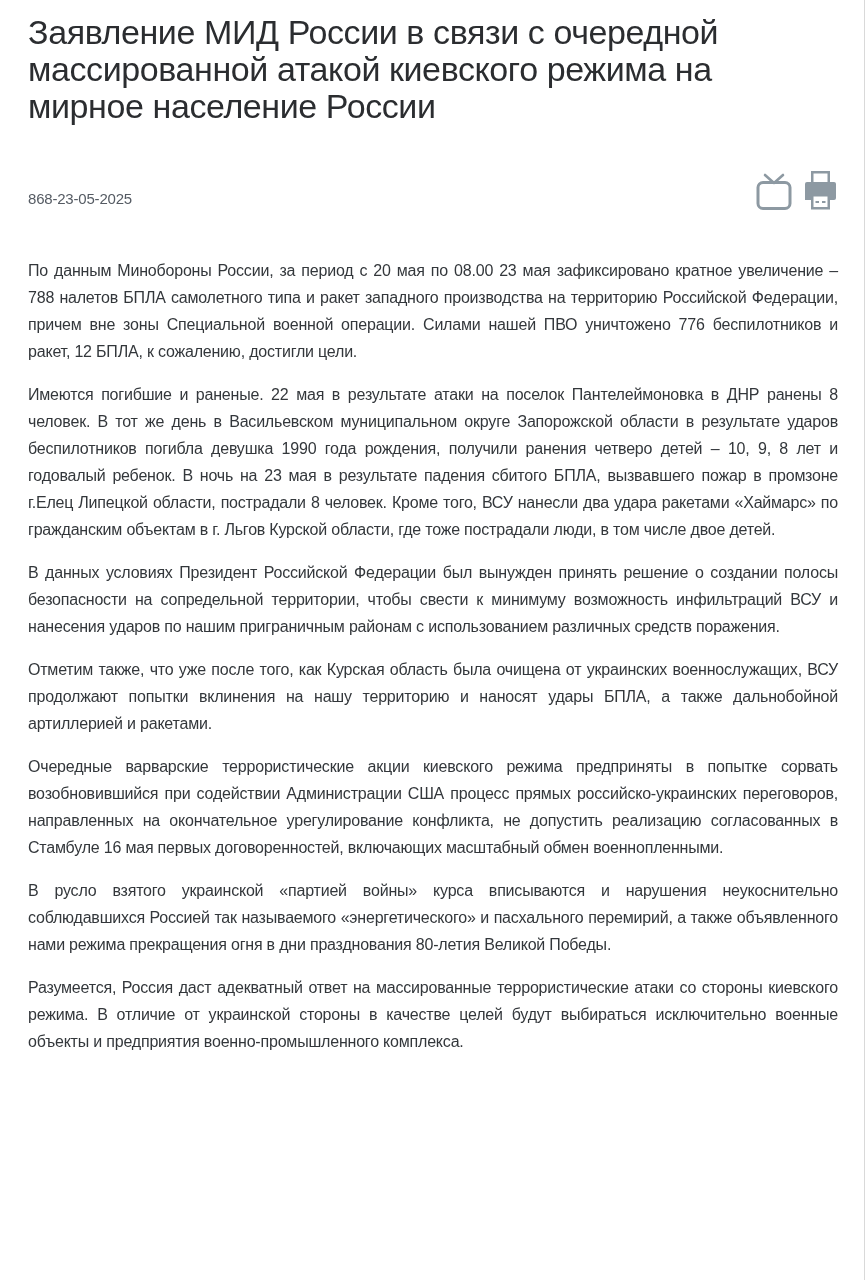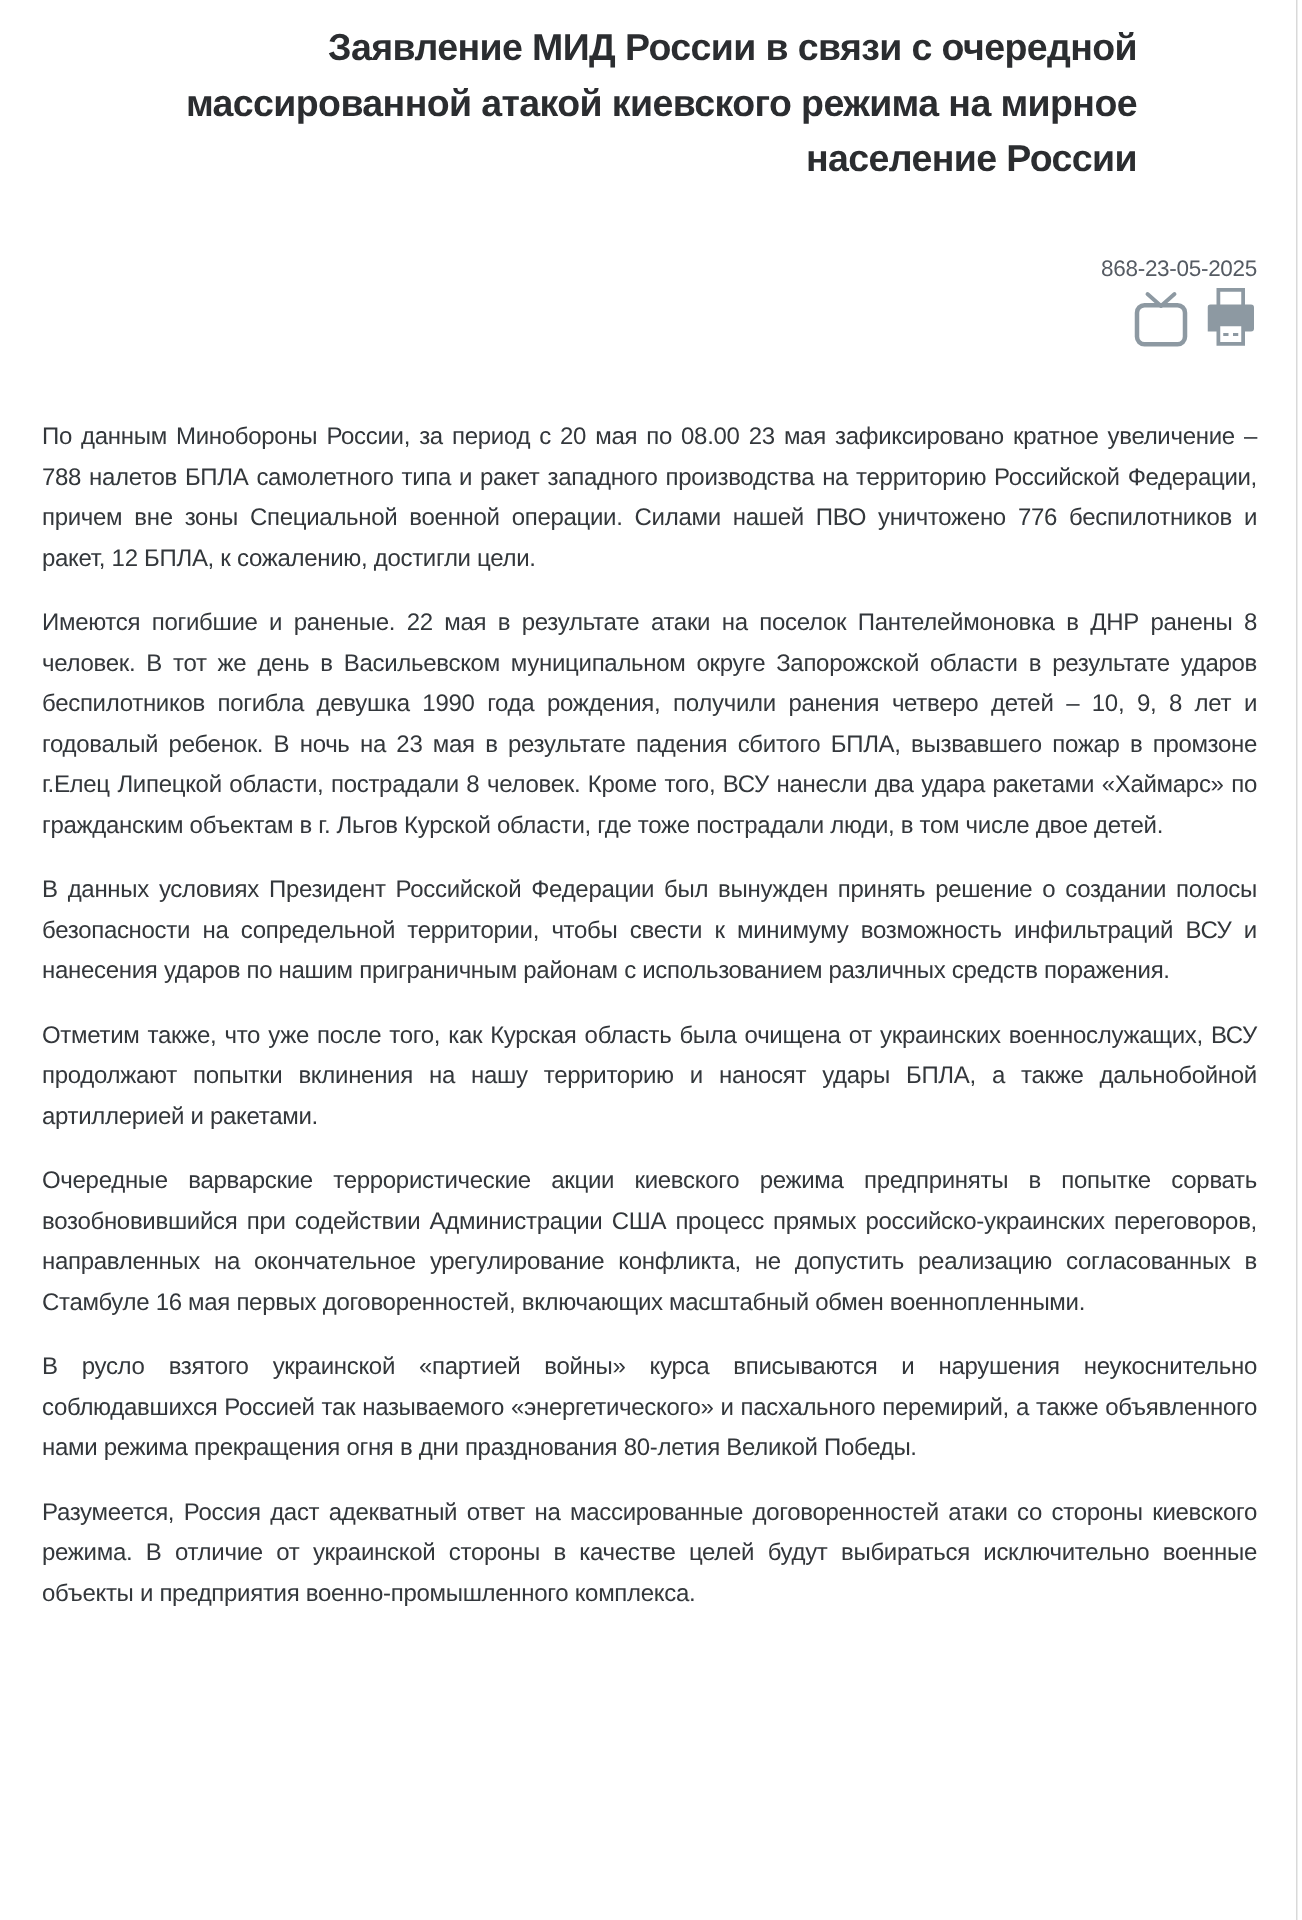--- a/index.html
+++ b/index.html
@@ -25,33 +25,31 @@
   .right-border {
     position: absolute;
     top: 0;
     bottom: 0;
     right: 3px;
     width: 1px;
     background: var(--border-color);
   }
   .title {
     max-width: 730px;
-    font-size: 25px;
+    font-size: 34px;
     line-height: 37px;
-    font-weight: 700;
+    font-weight: 400;
     letter-spacing: -0.4px;
     color: var(--title-color);
-    text-align: right;
   }
   .meta-row {
     margin-top: 46px;
     display: flex;
     justify-content: space-between;
     align-items: flex-end;
-    flex-direction: column;
   }
   .doc-number {
     font-size: 15px;
     letter-spacing: -0.2px;
     color: var(--meta-color);
     padding-bottom: 4px;
   }
   .icon-group {
     display: flex;
     align-items: flex-end;
@@ -107,15 +105,15 @@
     </div>
   </div>
 
   <div class="article-body">
     <p>По данным Минобороны России, за период с 20 мая по 08.00 23 мая зафиксировано кратное увеличение – 788 налетов БПЛА самолетного типа и ракет западного производства на территорию Российской Федерации, причем вне зоны Специальной военной операции. Силами нашей ПВО уничтожено 776 беспилотников и ракет, 12 БПЛА, к сожалению, достигли цели.</p>
     <p>Имеются погибшие и раненые. 22 мая в результате атаки на поселок Пантелеймоновка в ДНР ранены 8 человек. В тот же день в Васильевском муниципальном округе Запорожской области в результате ударов беспилотников погибла девушка 1990 года рождения, получили ранения четверо детей – 10, 9, 8 лет и годовалый ребенок. В ночь на 23 мая в результате падения сбитого БПЛА, вызвавшего пожар в промзоне г.Елец Липецкой области, пострадали 8 человек. Кроме того, ВСУ нанесли два удара ракетами «Хаймарс» по гражданским объектам в г. Льгов Курской области, где тоже пострадали люди, в том числе двое детей.</p>
     <p>В данных условиях Президент Российской Федерации был вынужден принять решение о создании полосы безопасности на сопредельной территории, чтобы свести к минимуму возможность инфильтраций ВСУ и нанесения ударов по нашим приграничным районам с использованием различных средств поражения.</p>
     <p>Отметим также, что уже после того, как Курская область была очищена от украинских военнослужащих, ВСУ продолжают попытки вклинения на нашу территорию и наносят удары БПЛА, а также дальнобойной артиллерией и ракетами.</p>
     <p>Очередные варварские террористические акции киевского режима предприняты в попытке сорвать возобновившийся при содействии Администрации США процесс прямых российско-украинских переговоров, направленных на окончательное урегулирование конфликта, не допустить реализацию согласованных в Стамбуле 16 мая первых договоренностей, включающих масштабный обмен военнопленными.</p>
     <p>В русло взятого украинской «партией войны» курса вписываются и нарушения неукоснительно соблюдавшихся Россией так называемого «энергетического» и пасхального перемирий, а также объявленного нами режима прекращения огня в дни празднования 80-летия Великой Победы.</p>
-    <p>Разумеется, Россия даст адекватный ответ на массированные договоренностей атаки со стороны киевского режима. В отличие от украинской стороны в качестве целей будут выбираться исключительно военные объекты и предприятия военно-промышленного комплекса.</p>
+    <p>Разумеется, Россия даст адекватный ответ на массированные террористические атаки со стороны киевского режима. В отличие от украинской стороны в качестве целей будут выбираться исключительно военные объекты и предприятия военно-промышленного комплекса.</p>
   </div>
 </div>
 
 </body></html>

